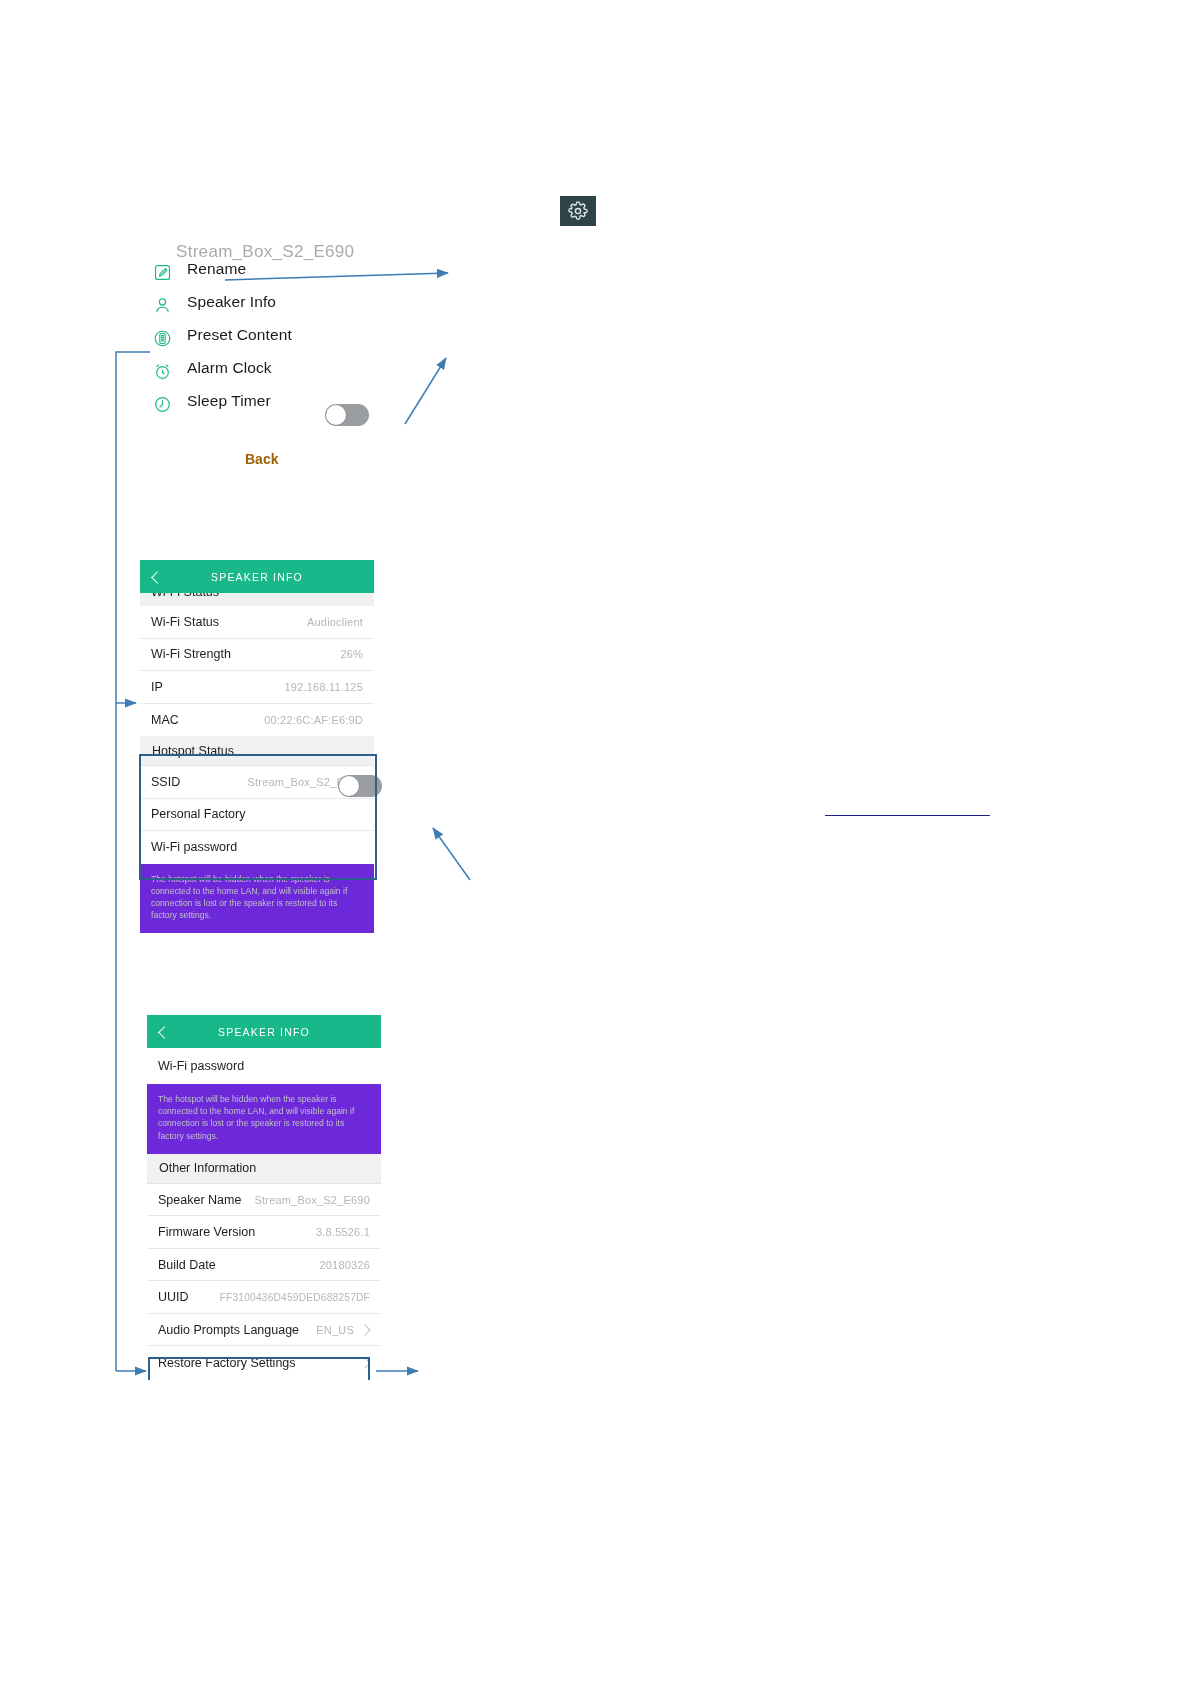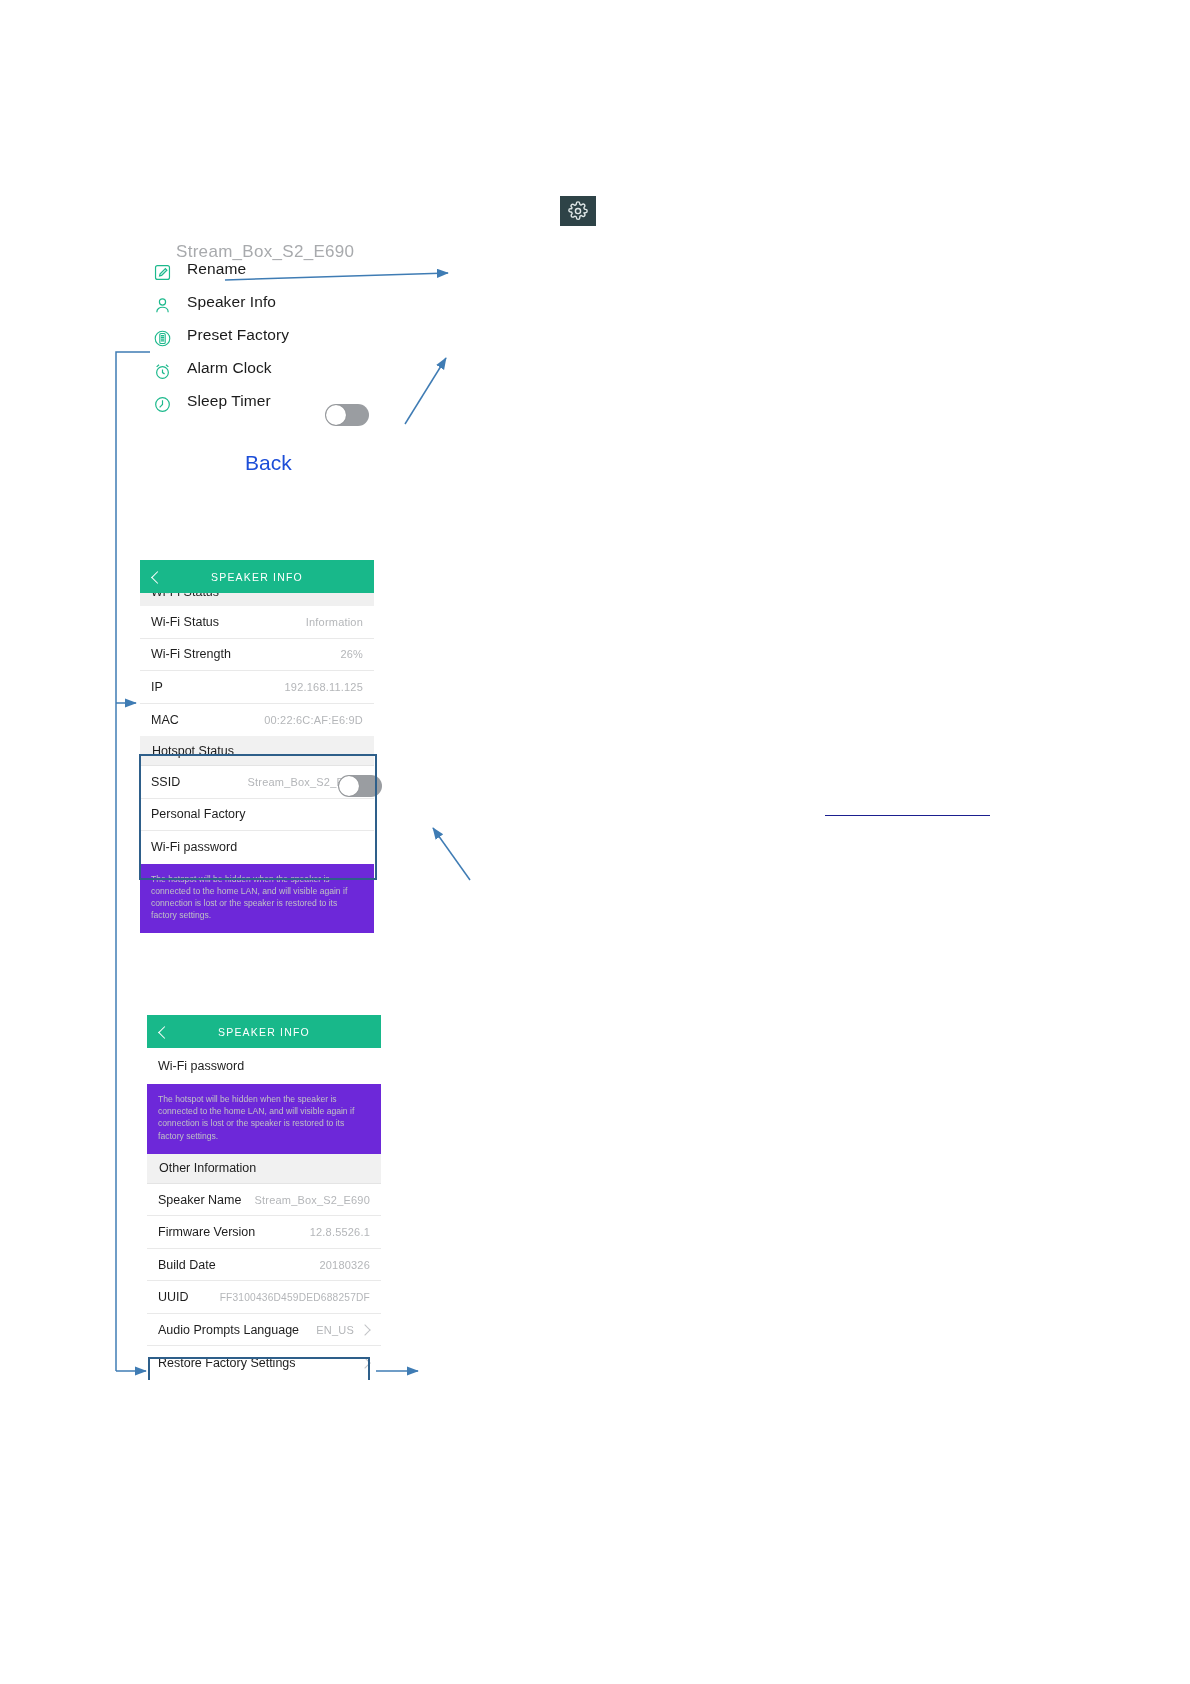--- a/index.html
+++ b/index.html
@@ -61,23 +61,24 @@
     flex: 0 0 auto;
   }
   .menu-row .m-label {
     font-size: 15.5px;
     color: #1b1b1b;
     letter-spacing: .1px;
   }
   .back-label {
     position: absolute;
     left: 245px; top: 451px;
-    font-size: 21px;
-    color: #1d4ed8;
-    white-space: nowrap;
+    font-size: 14px;
+    color: #a16207;
+    white-space: nowrap;
+    font-weight: bold;
   }
 
   
   .toggle {
     position: absolute;
     width: 44px; height: 22px;
     border-radius: 11px;
     background: #9a9da1;
   }
   .toggle::after {
@@ -263,21 +264,21 @@
   </div>
 
   <div class="menu-row" style="top:326px">
     <span class="m-icon">
       <svg width="19" height="19" viewBox="0 0 24 24" fill="none" stroke="#1cb98c" stroke-width="1.4">
         <circle cx="12" cy="12" r="9.2"></circle>
         <rect x="8.6" y="5.6" width="6.8" height="12.8" rx="1.4"></rect>
         <path d="M10 8.4h4M10 10.6h4M10 12.8h4M10 15h4"></path>
       </svg>
     </span>
-    <span class="m-label">Preset Factory</span>
+    <span class="m-label">Preset Content</span>
   </div>
 
   <div class="menu-row" style="top:359px">
     <span class="m-icon">
       <svg width="19" height="19" viewBox="0 0 24 24" fill="none" stroke="#1cb98c" stroke-width="1.5">
         <circle cx="12" cy="13.2" r="7.4"></circle>
         <path d="M12 9.6v3.8l2.6 1.6"></path>
         <path d="M4.6 6.2 7.6 3.4M19.4 6.2 16.4 3.4"></path>
       </svg>
     </span>
@@ -302,21 +303,21 @@
     <div class="appbar">
       <span class="chev"></span>
       <span class="title">SPEAKER INFO</span>
     </div>
     <div class="clip-row">
       <span>Wi-Fi Status</span>
     </div>
 
     <div class="row">
       <span class="k">Wi-Fi Status</span>
-      <span class="v">Information</span>
+      <span class="v">Audioclient</span>
     </div>
     <div class="row">
       <span class="k">Wi-Fi Strength</span>
       <span class="v">26%</span>
     </div>
     <div class="row">
       <span class="k">IP</span>
       <span class="v">192.168.11.125</span>
     </div>
     <div class="row no-border">
@@ -355,21 +356,21 @@
 
     <div class="row group">
       <span class="k">Other Information</span>
     </div>
     <div class="row">
       <span class="k">Speaker Name</span>
       <span class="v">Stream_Box_S2_E690</span>
     </div>
     <div class="row">
       <span class="k">Firmware Version</span>
-      <span class="v">12.8.5526.1</span>
+      <span class="v">3.8.5526.1</span>
     </div>
     <div class="row">
       <span class="k">Build Date</span>
       <span class="v">20180326</span>
     </div>
     <div class="row">
       <span class="k">UUID</span>
       <span class="v tiny">FF3100436D459DED688257DF</span>
     </div>
     <div class="row">

